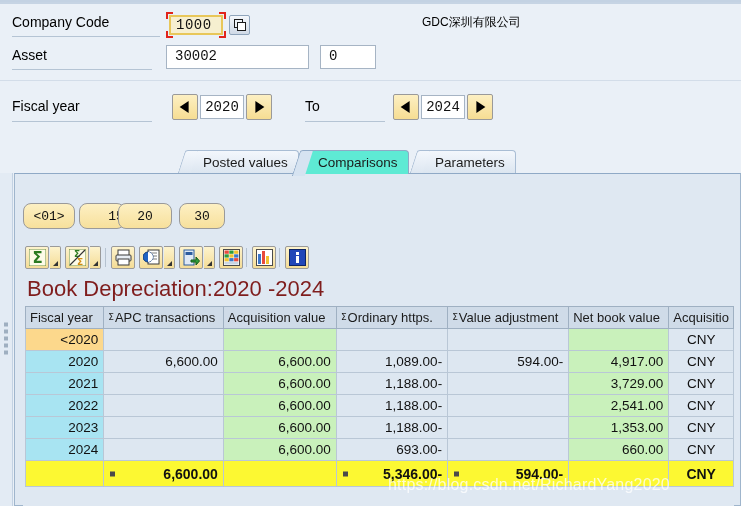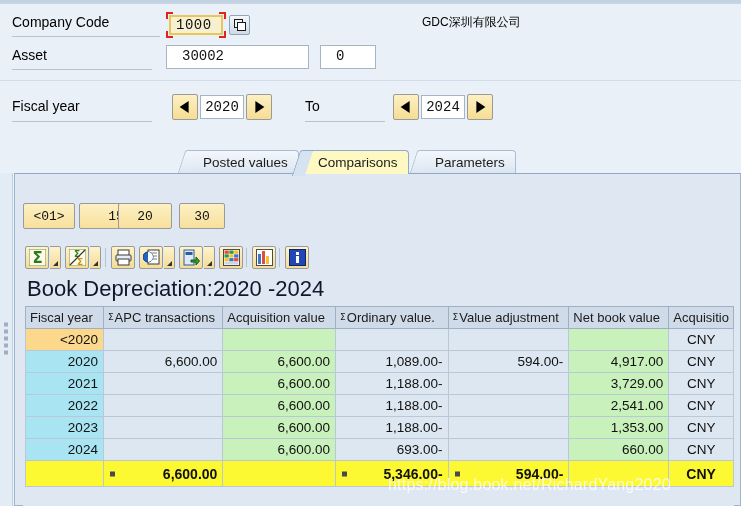--- a/index.html
+++ b/index.html
@@ -80,21 +80,21 @@
   .matchcode .sq2 {
     position: absolute; left: 7px; top: 6px; width: 9px; height: 9px;
     border: 1.5px solid #1a1a1a; background: #ffffff;
   }
 
   .inp {
     position: absolute; background: #fff;
     border: 1px solid #a6b4c4;
     font-family: "Liberation Mono", monospace;
     font-size: 14px; line-height: 20px;
-    padding: 0 15px; color: #111;
+    padding: 0 8px; color: #111;
     height: 24px;
   }
   .inp-asset { left: 166px; top: 2px; width: 143px; }
   .inp-asset2 { left: 320px; top: 2px; width: 56px; }
 
   .desc {
     position: absolute; left: 422px; top: 4px;
     font-size: 12px; white-space: nowrap;
   }
 
@@ -143,21 +143,21 @@
     white-space: nowrap;
   }
   .tab::before{
     content:""; position:absolute; left:-8px; top:-1px; width:12px; height:25px;
     background: linear-gradient(#f3f7fc,#dbe5f0);
     border-left:1px solid #a9bdd4; border-top:1px solid #a9bdd4;
     transform: skewX(-18deg);
     border-radius: 3px 0 0 0;
   }
   .tab.active {
-    background: #fef9c3;
+    background: #5eead4;
     border-color: #8fa9c6;
     z-index: 5;
     font-weight: normal;
   }
   .tab.active::before { background:#d6e3f1; border-color:#8fa9c6; }
   .tab-planned    { left: 22px;  }
   .tab-posted     { left: 174px; }
   .tab-comparisons{ left: 289px; }
   .tab-parameters { left: 406px; }
 
@@ -167,21 +167,21 @@
     border: 1px solid #9fb5cc;
     border-top: 1px solid #8fa9c6;
   }
 
   
   .btnrow { position: absolute; left: 8px; top: 29px; height: 26px; }
   .dbtn {
     position: absolute; top: 0; height: 26px;
     background: linear-gradient(#fdf0c3,#f7e09c);
     border: 1px solid #9a9a9a;
-    border-radius: 2px;
+    border-radius: 8px;
     font-family: "Liberation Mono", monospace;
     font-size: 13px;
     line-height: 25px;
     text-align: center;
     color: #111;
   }
   .dbtn-0 { left: 0;   width: 52px; }
   .dbtn-1 { left: 56px; width: 46px; padding-left: 28px; }
   .dbtn-2 { left: 95px; width: 54px; }
   .dbtn-3 { left: 156px; width: 46px; }
@@ -210,21 +210,21 @@
     border-right: 0; border-bottom: 5px solid #333;
     transform: rotate(0deg);
   }
   .sep {
     position:absolute; top: 2px; width: 1px; height: 19px; background: #b5c2d0;
   }
   .tbicon { position: absolute; left: 3px; top: 2px; }
 
   .alvtitle {
     position: absolute; left: 4px; top: 32px;
-    font-size: 22px; color: #0f172a; white-space: nowrap;
+    font-size: 22px; color: #7f1d1d; white-space: nowrap;
   }
 
   table.grid {
     position: absolute; left: 2px; top: 62px;
     border-collapse: collapse;
     font-size: 13px;
     table-layout: fixed;
   }
   table.grid th {
     background: #cfdbe8;
@@ -484,21 +484,21 @@
       </div>
 
       <div class="alvtitle">Book Depreciation:2020 -2024</div>
 
       <table class="grid">
         <thead>
           <tr>
             <th style="width:88px"><span>Fiscal year</span></th>
             <th style="width:125px"><span class="sig">Σ</span><span>APC transactions</span></th>
             <th style="width:123px"><span>Acquisition value</span></th>
-            <th style="width:127px"><span class="sig">Σ</span><span>Ordinary value.</span></th>
+            <th style="width:127px"><span class="sig">Σ</span><span>Ordinary https.</span></th>
             <th style="width:130px"><span class="sig">Σ</span><span>Value adjustment</span></th>
             <th style="width:107px"><span>Net book value</span></th>
             <th style="width:60px"><span>Acquisitio</span></th>
           </tr>
         </thead>
         <tbody>
           <tr>
             <td class="c-year prior">&lt;2020</td>
             <td class="c-apc"></td>
             <td class="c-acq"></td>
@@ -559,14 +559,14 @@
             <td class="c-ord withmark">5,346.00-</td>
             <td class="c-val withmark">594.00-</td>
             <td class="c-nbv"></td>
             <td class="c-cur">CNY</td>
           </tr>
         </tbody>
       </table>
     </div>
   </div>
 
-  <div class="watermark">https://blog.book.net/RichardYang2020</div>
+  <div class="watermark">https://blog.csdn.net/RichardYang2020</div>
 </div>
 
 </body></html>

